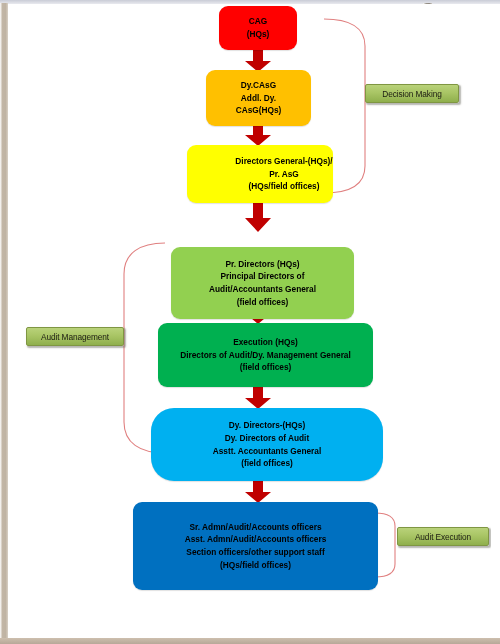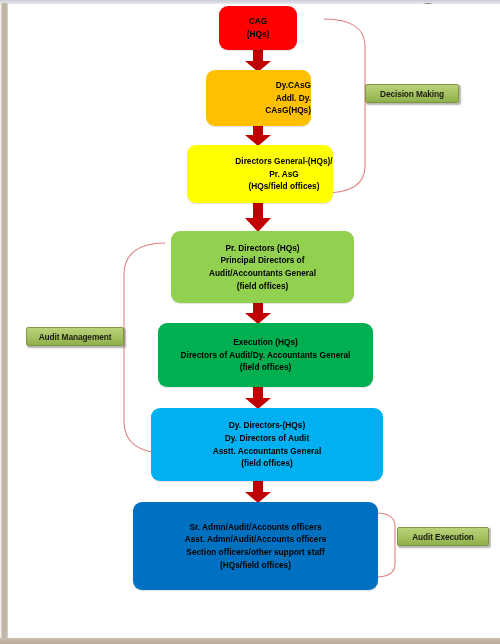--- a/index.html
+++ b/index.html
@@ -62,21 +62,21 @@
                    background: #ff0000; font-size: 8.3px; }
   #node-dycasg   { left: 198px; top:  66px; width: 105px; height: 56px;
                    background: #ffc000; font-size: 8.3px; }
   #node-dg       { left: 179px; top: 141px; width: 146px; height: 58px;
                    background: #ffff00; font-size: 8.3px; padding-left: 48px; }
   #node-prdir    { left: 163px; top: 227px; width: 183px; height: 72px;
                    background: #92d050; font-size: 8.3px; }
   #node-dir      { left: 150px; top: 319px; width: 215px; height: 64px;
                    background: #00b050; font-size: 8.3px; }
   #node-dydir    { left: 143px; top: 404px; width: 232px; height: 73px;
-                   background: #00b0f0; font-size: 8.3px; }
+                   background: #00b0f0; font-size: 8.3px; border-radius: 23px; }
   #node-officers { left: 125px; top: 498px; width: 245px; height: 88px;
                    background: #0070c0; font-size: 8.3px; }
 
   
   .arrow { position: absolute; }
   .arrow svg { display: block; }
   #arrow-1 { left: 236px; top:  44px; }
   #arrow-2 { left: 236px; top: 119px; }
   #arrow-3 { left: 236px; top: 196px; }
   #arrow-4 { left: 236px; top: 297px; }
@@ -90,21 +90,21 @@
   #bracket-mgmt     { left: 112px; top: 238px; }
   #bracket-exec     { left: 366px; top: 508px; }
 
   
   .side-label {
     position: absolute;
     display: flex;
     align-items: center;
     justify-content: center;
     font-size: 8.3px;
-    font-weight: bold;
+    font-weight: normal;
     color: #1c1c12;
     letter-spacing: -0.1px;
     white-space: nowrap;
     border: 1px solid #7f9642;
     border-radius: 2px;
     background: linear-gradient(#b9d27a 0%, #a9c565 45%, #8faf4c 100%);
     box-shadow: 1.5px 1.5px 1.5px rgba(90,90,80,0.45);
   }
   #label-decision { left: 357px; top:  80px; width:  94px; height: 19px; }
   #label-mgmt     { left:  18px; top: 323px; width:  98px; height: 19px; }
@@ -169,42 +169,42 @@
       <svg width="28" height="25" viewBox="0 0 28 25">
         <path d="M9 0 H19 V13 H27 L14 24 L1 13 H9 Z" fill="#c00000"></path>
       </svg>
     </div>
 
     <div class="node" id="node-cag" style="background: rgb(255, 0, 0);">
       <span class="ln">CAG</span>
       <span class="ln">(HQs)</span>
     </div>
 
-    <div class="node" id="node-dycasg" style="background: rgb(255, 192, 0); align-items: flex-end;">
+    <div class="node" id="node-dycasg" style="background: rgb(255, 192, 0);">
       <span class="ln">Dy.CAsG</span>
       <span class="ln">Addl. Dy.</span>
       <span class="ln">CAsG(HQs)</span>
     </div>
 
     <div class="node" id="node-dg" style="background: rgb(255, 255, 0);">
       <span class="ln">Directors General-(HQs)/</span>
       <span class="ln">Pr. AsG</span>
       <span class="ln">(HQs/field offices)</span>
     </div>
 
-    <div class="node" id="node-prdir" style="background: rgb(146, 208, 80);">
+    <div class="node" id="node-prdir" style="background: rgb(146, 208, 80); margin-top: 16px;">
       <span class="ln">Pr. Directors (HQs)</span>
       <span class="ln">Principal Directors of</span>
       <span class="ln">Audit/Accountants General</span>
       <span class="ln">(field offices)</span>
     </div>
 
     <div class="node" id="node-dir" style="background: rgb(0, 176, 80);">
       <span class="ln">Execution (HQs)</span>
-      <span class="ln">Directors of Audit/Dy. Accountants General</span>
+      <span class="ln">Directors of Audit/Dy. Management General</span>
       <span class="ln">(field offices)</span>
     </div>
 
     <div class="node" id="node-dydir" style="background: rgb(0, 176, 240);">
       <span class="ln">Dy. Directors-(HQs)</span>
       <span class="ln">Dy. Directors of Audit</span>
       <span class="ln">Asstt. Accountants General</span>
       <span class="ln">(field offices)</span>
     </div>
 

